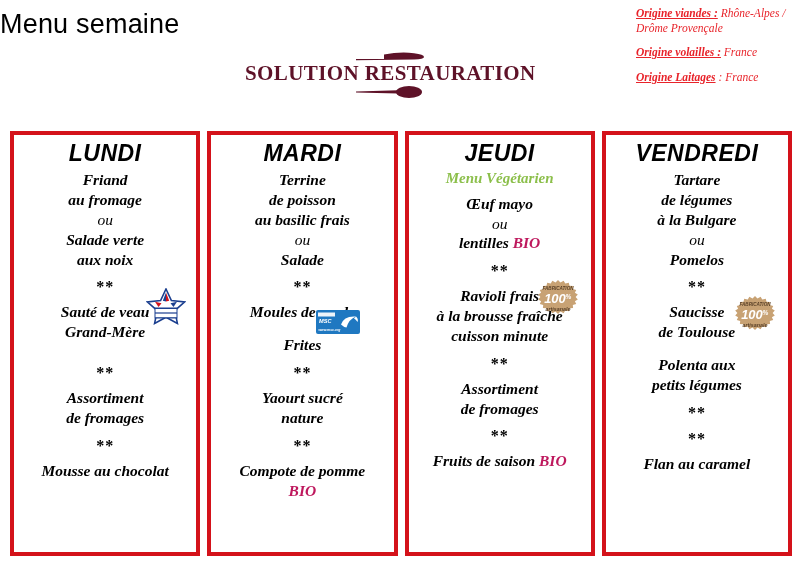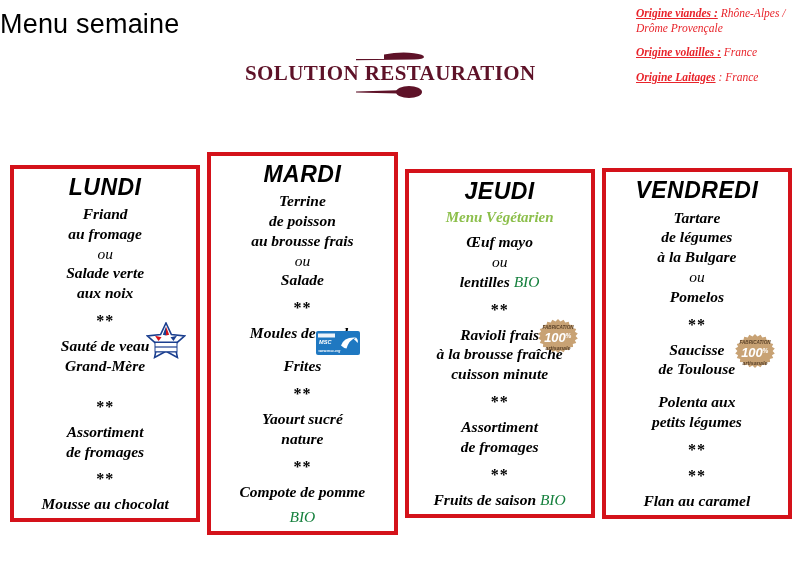--- a/index.html
+++ b/index.html
@@ -75,21 +75,20 @@
     margin-top: 24px;
   }
 
   
   #menu-grid {
     position: absolute;
     left: 10px; top: 131px;
     width: 782px; height: 425px;
     display: flex;
     gap: 7px;
-    align-items: center;
   }
   .menu-column {
     flex: 1 1 0;
     border: 4px solid #d4121a;
     background: #ffffff;
     position: relative;
     padding: 6px 4px 4px 4px;
     box-sizing: border-box;
     text-align: center;
     overflow: hidden;
@@ -122,24 +121,23 @@
     font-weight: 700;
     font-size: 15.5px;
     color: #000000;
     line-height: 1.28;
     white-space: nowrap;
   }
   .dish-line.plain {
     font-weight: 400;
   }
   .bio {
-    color: #15803d;
-    font-weight: 400;
-    font-style: italic;
-    margin-top: 6px;
+    color: #be185d;
+    font-weight: 700;
+    font-style: italic;
   }
   .sep {
     font-family: "Liberation Serif", "DejaVu Serif", serif;
     font-weight: 700;
     font-size: 16px;
     color: #000000;
     line-height: 1;
     letter-spacing: 1px;
     margin: 10px 0 7px 0;
   }
@@ -218,21 +216,21 @@
       <div class="sep">**</div>
       <div class="course">
         <div class="dish-line">Mousse au chocolat</div>
       </div>
     </div>
     <div class="menu-column">
       <div class="day-title">MARDI</div>
       <div class="course">
         <div class="dish-line">Terrine</div>
         <div class="dish-line">de poisson</div>
-        <div class="dish-line">au brousse frais</div>
+        <div class="dish-line">au basilic frais</div>
         <div class="dish-line plain">ou</div>
         <div class="dish-line">Salade</div>
       </div>
       <div class="sep">**</div>
       <div class="course">
         <div class="dish-line" style="position: relative;">Moules de corde<svg class="badge badge-msc" viewBox="0 0 44 24" style="right: 30px; top: 8px;">
             <rect x="0" y="0" width="44" height="24" rx="2" fill="#1f78c1"></rect>
             <rect x="2" y="2.5" width="17" height="4" fill="#ffffff" opacity="0.92"></rect>
             <text x="3" y="13" font-family="Liberation Sans, sans-serif" font-size="5.6" fill="#ffffff" font-weight="700">MSC</text>
             <text x="2.4" y="21" font-family="Liberation Sans, sans-serif" font-size="3.4" fill="#ffffff">www.msc.org</text>

